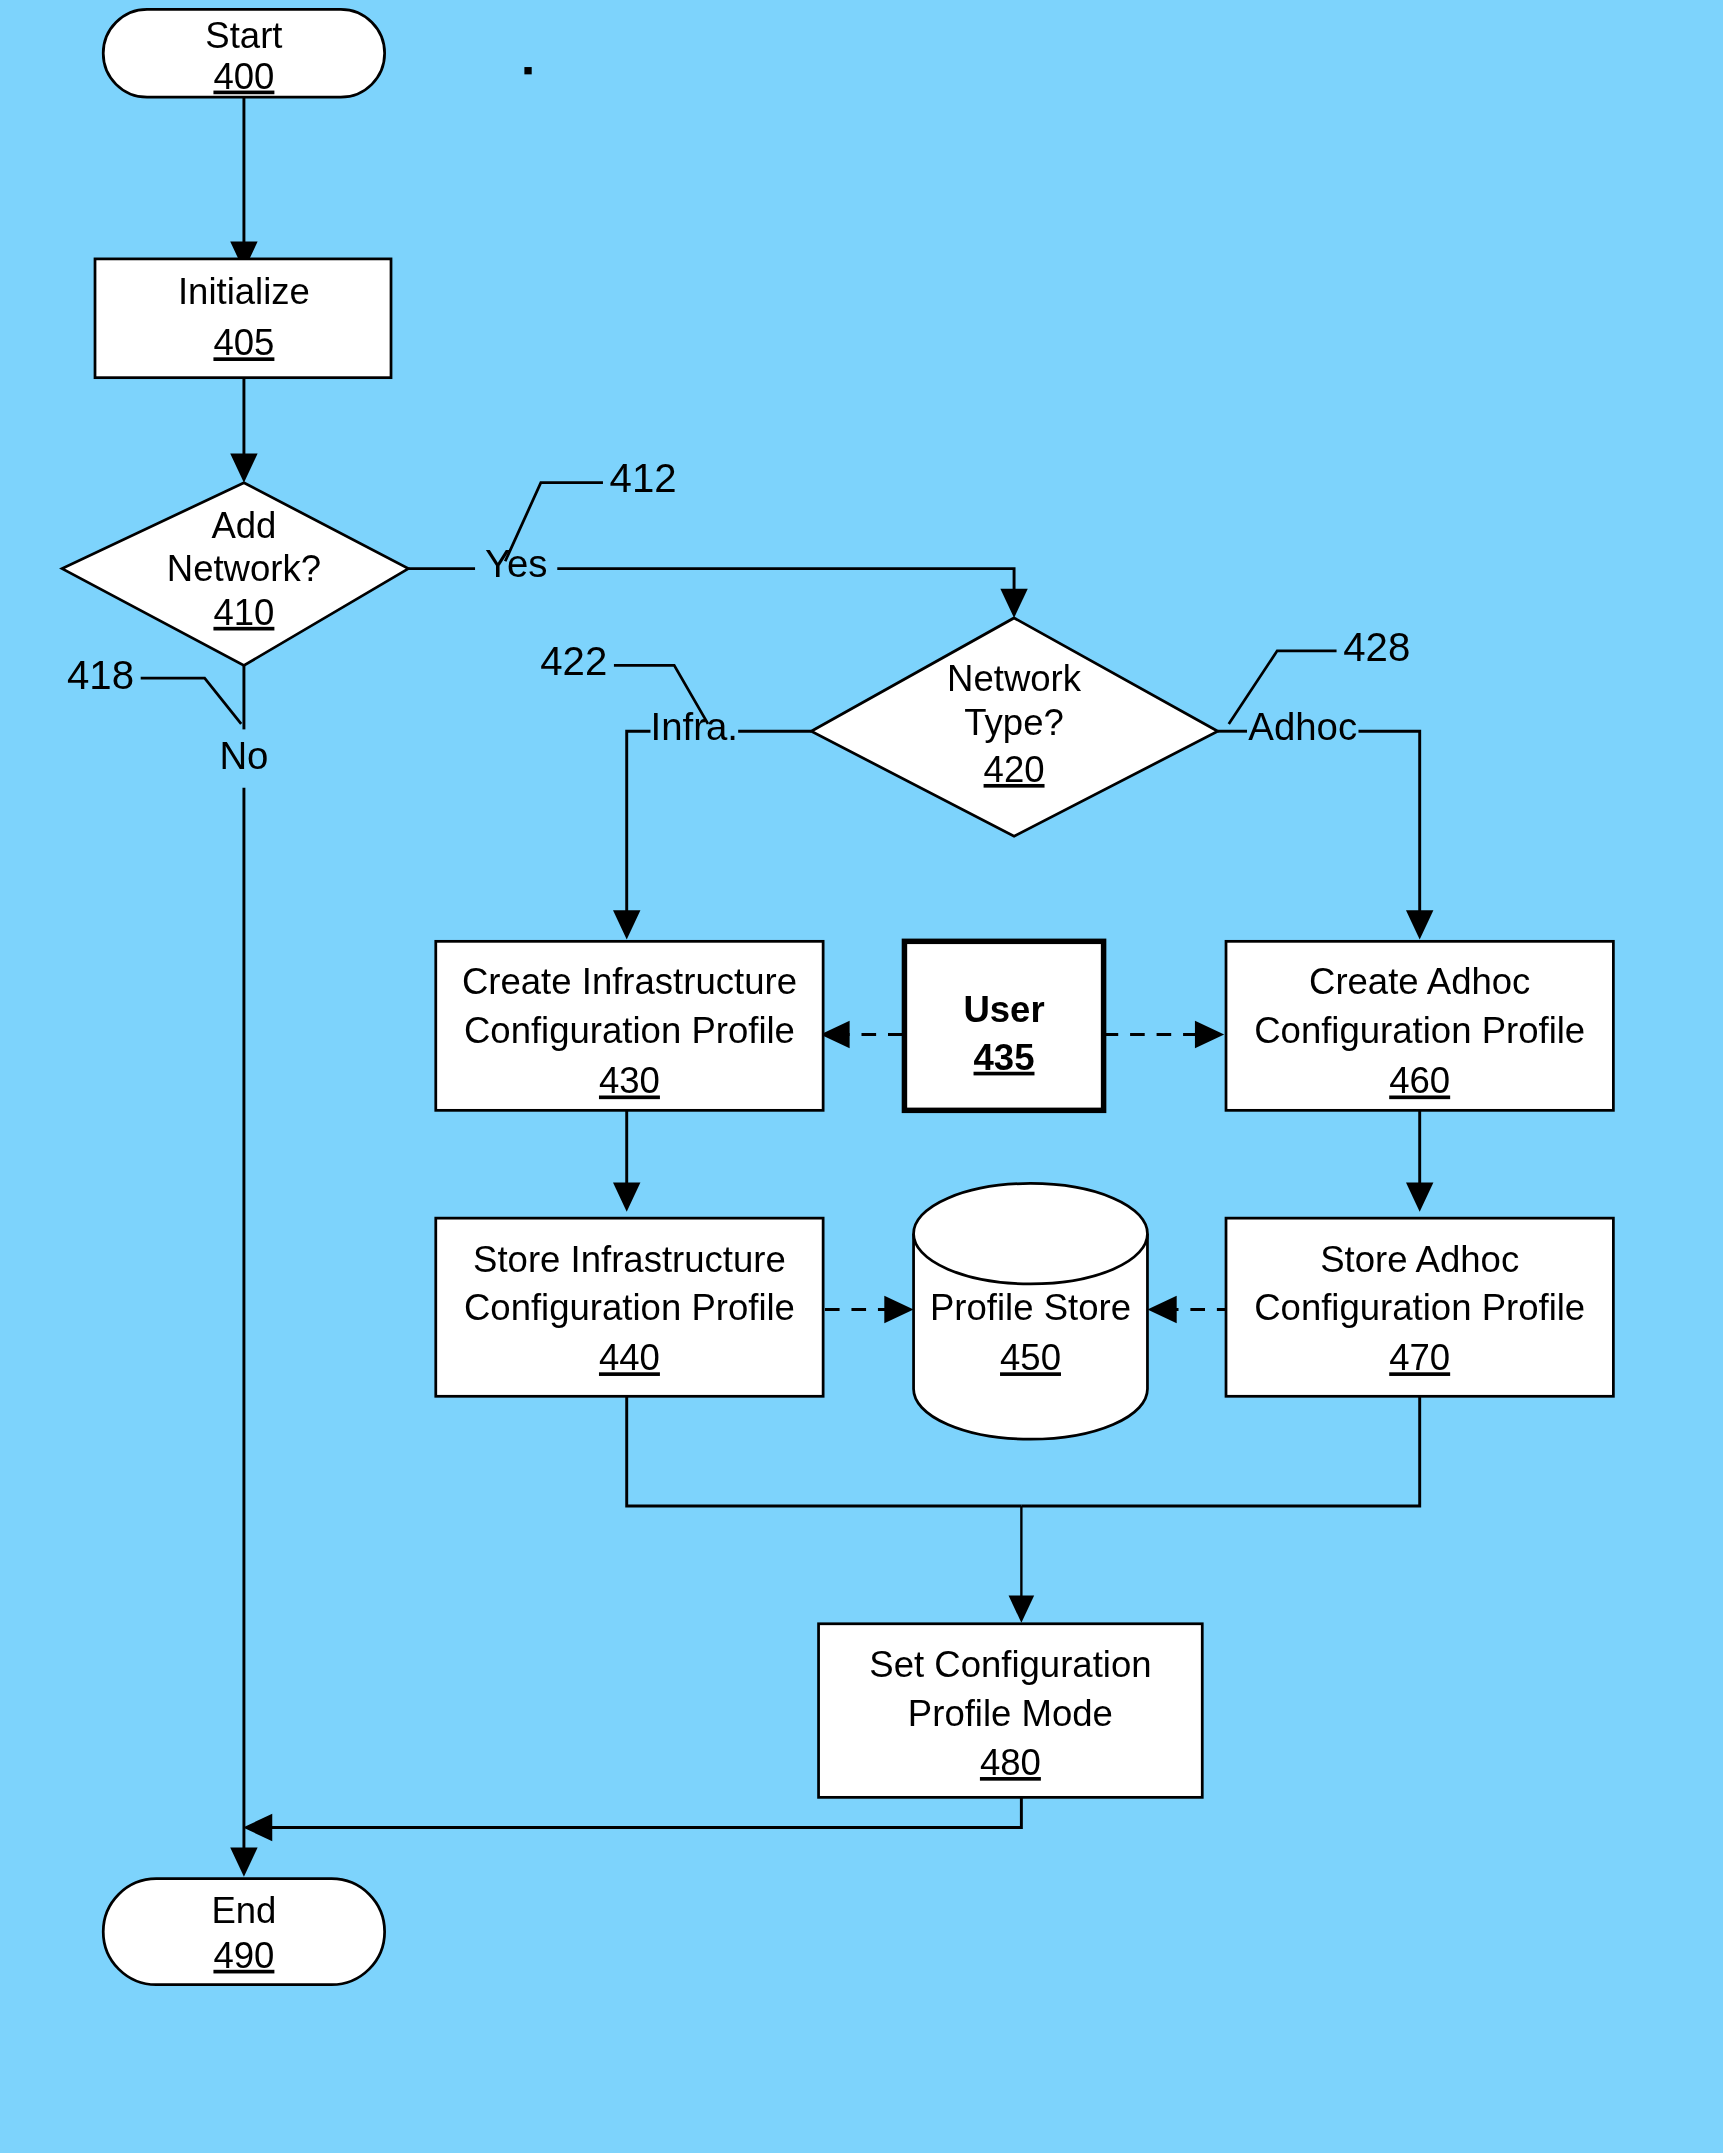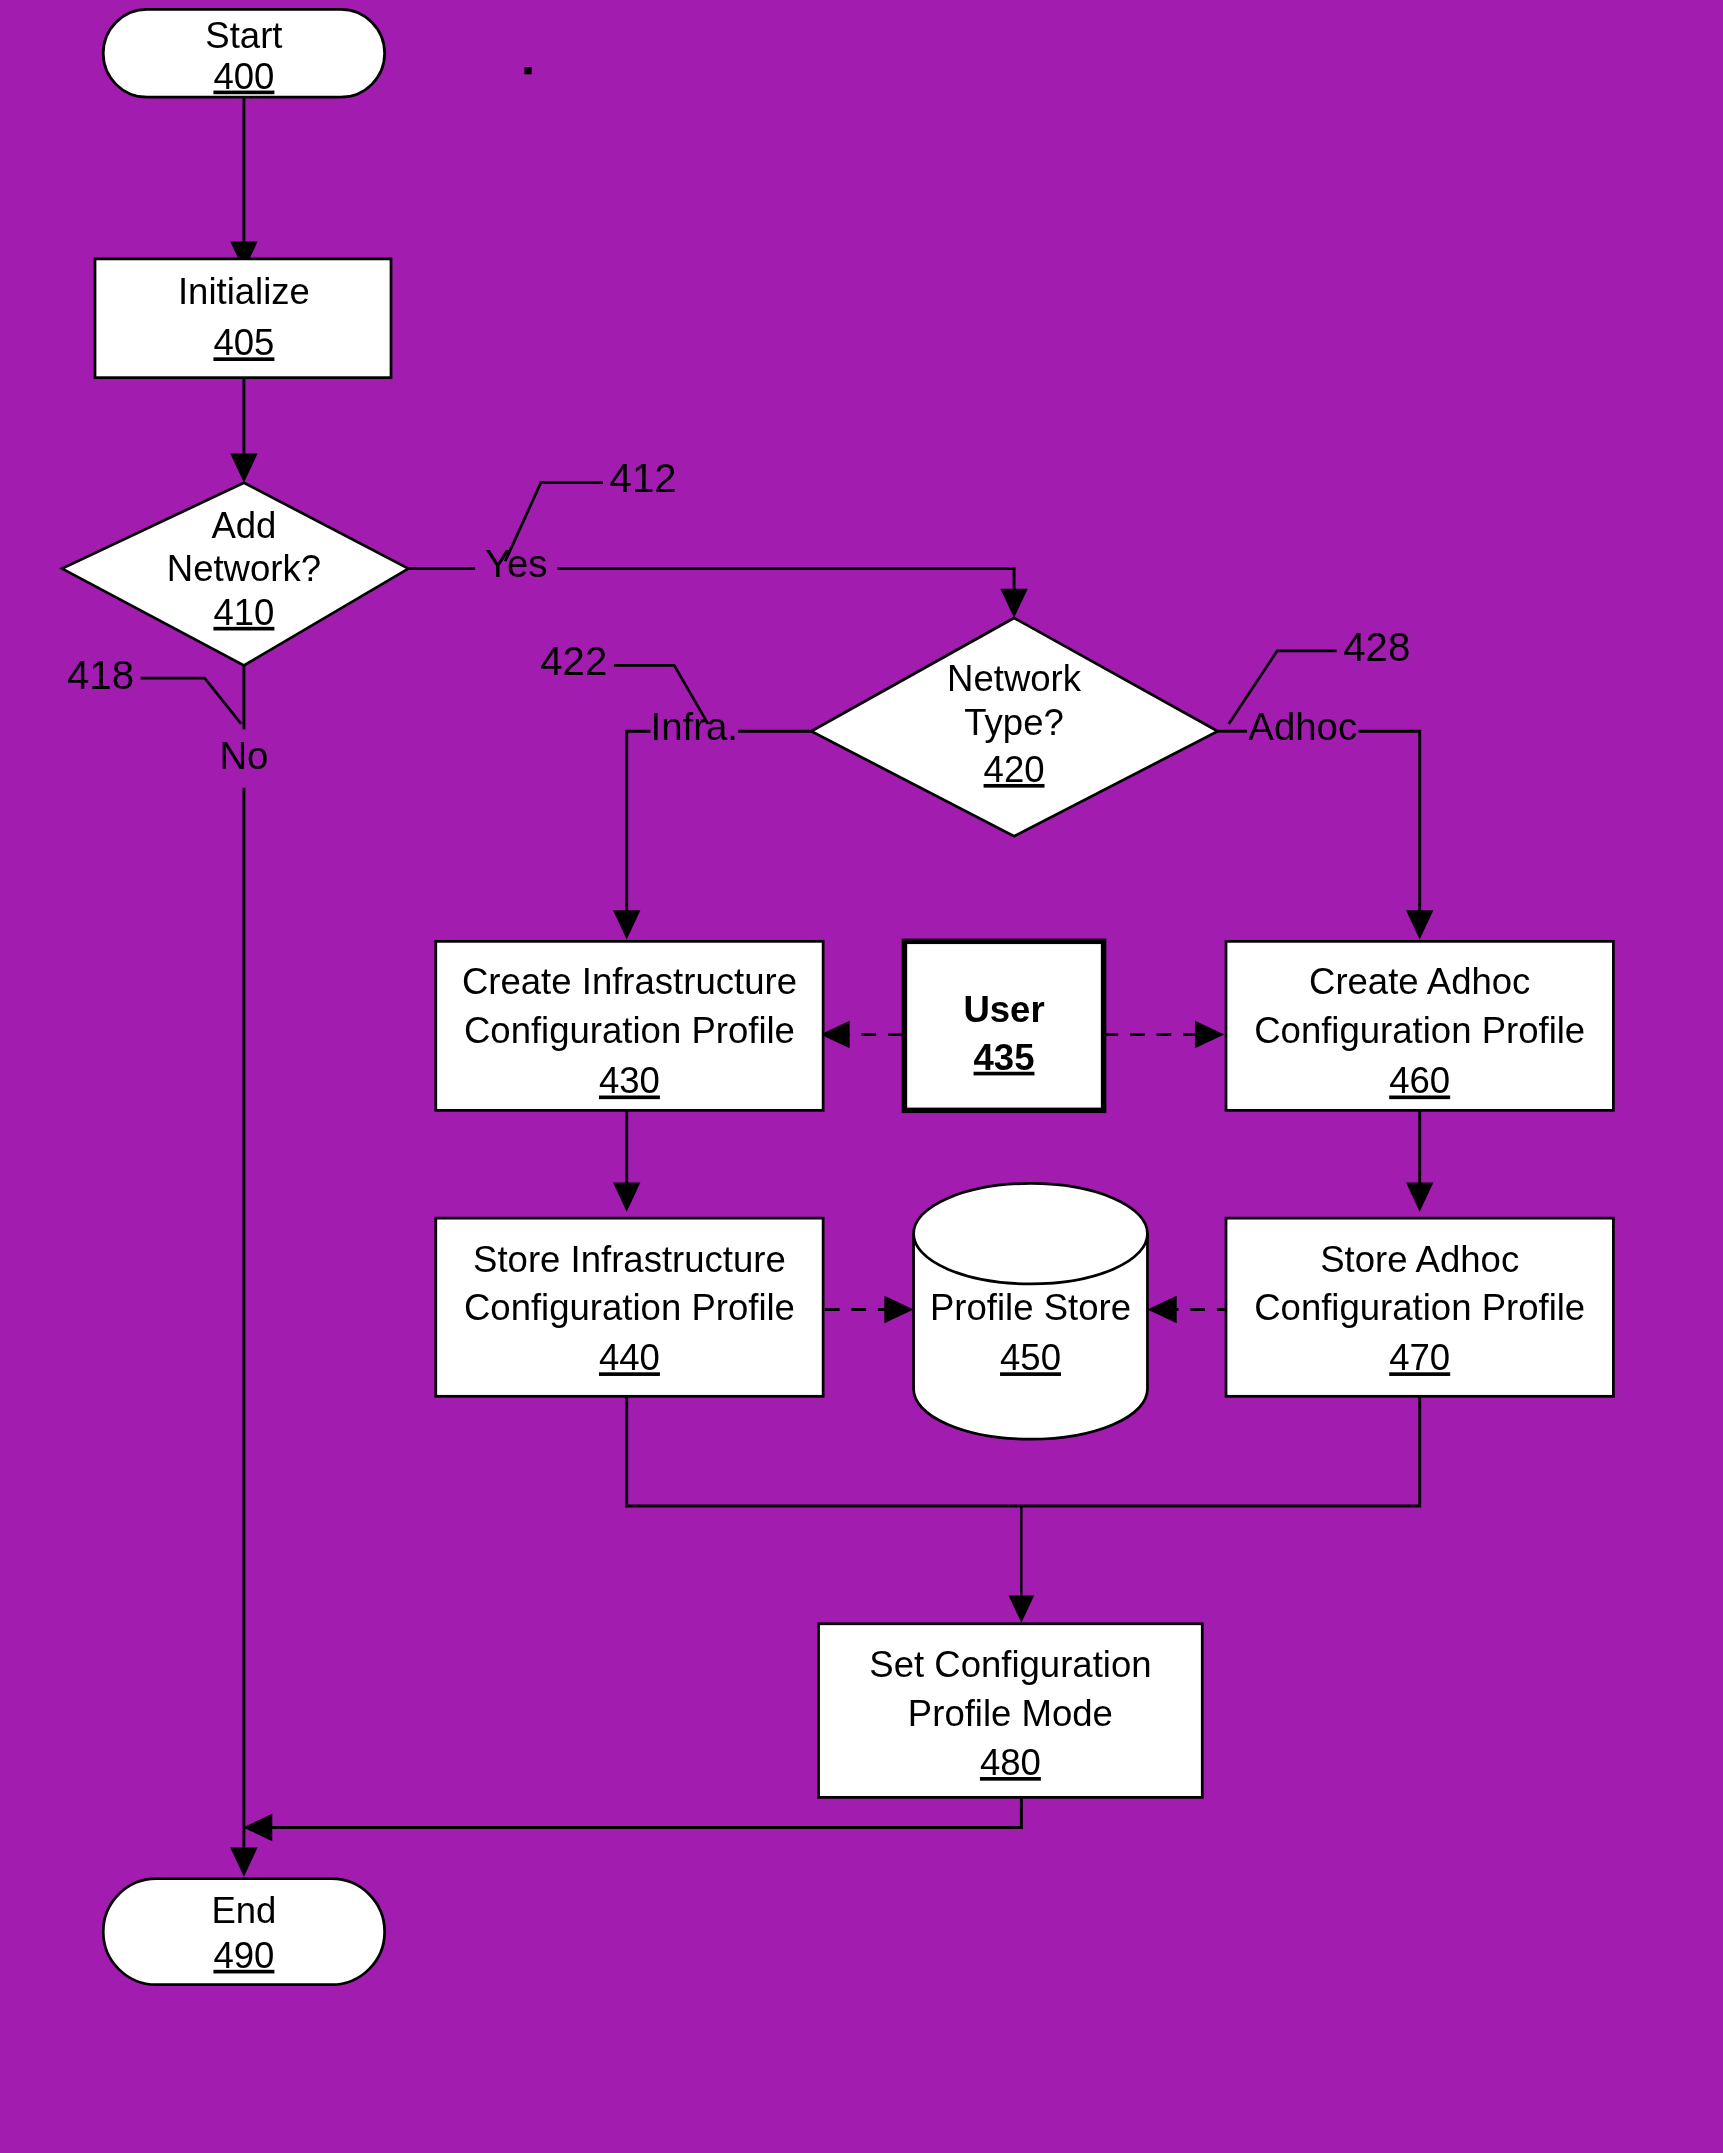--- a/index.html
+++ b/index.html
@@ -4,21 +4,21 @@
 <style>
   html, body {
     margin: 0;
     padding: 0;
     background: #ffffff;
   }
   #page {
     position: relative;
     width: 1723px;
     height: 2154px;
-    background: #a21caf;
+    background: #7dd3fc;
     font-family: "Liberation Sans", sans-serif;
   }
   svg#flow {
     position: absolute;
     top: 0; left: 0;
     width: 1723px;
     height: 2154px;
     display: block;
   }
   .shape {

